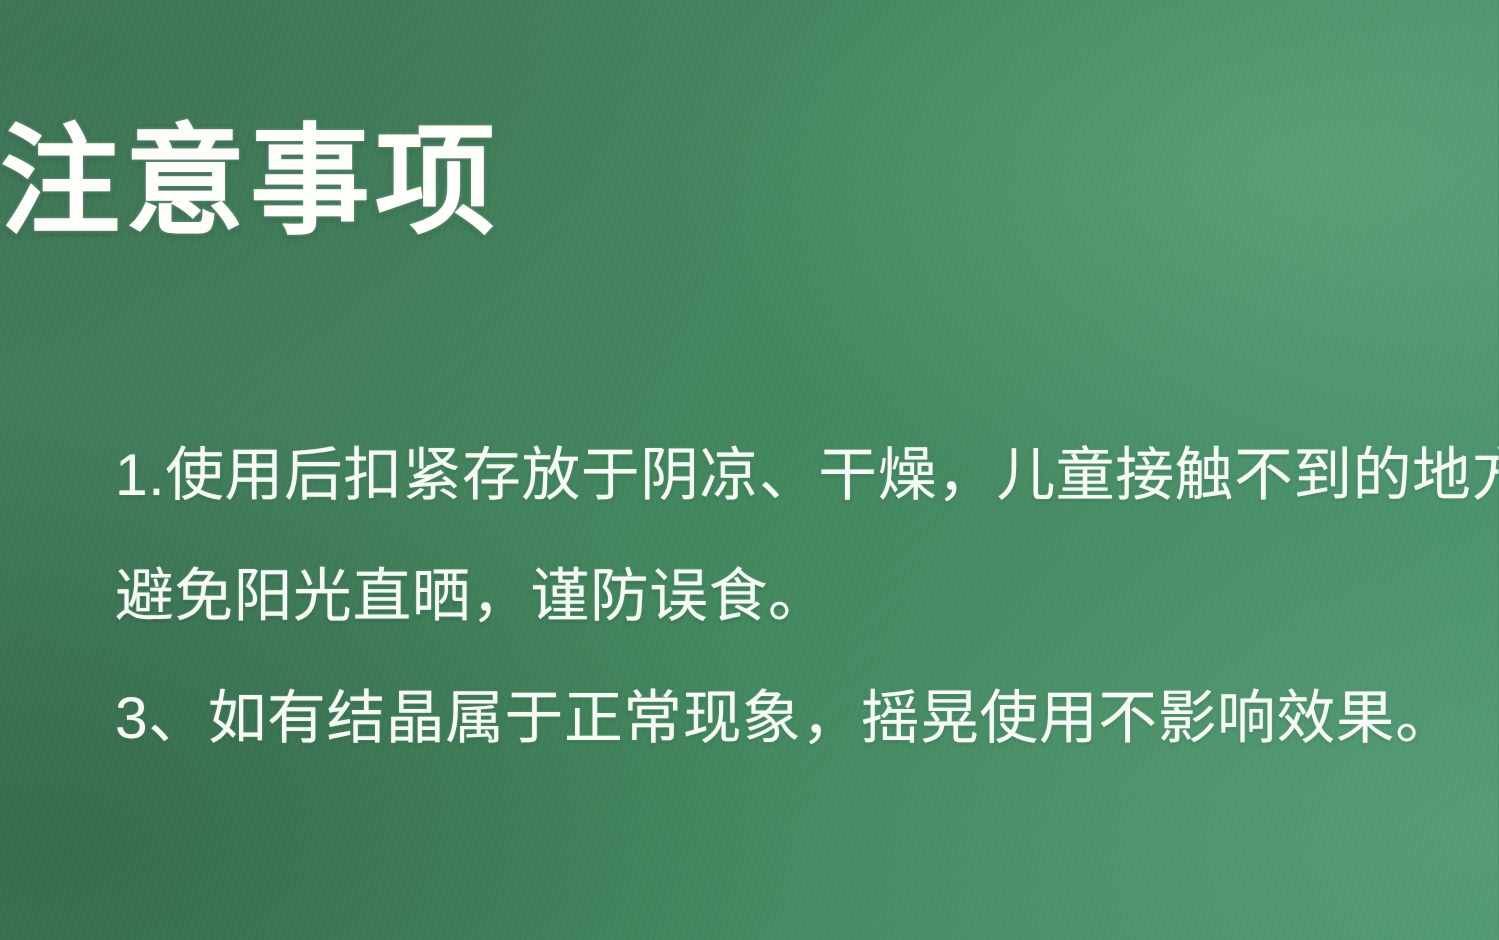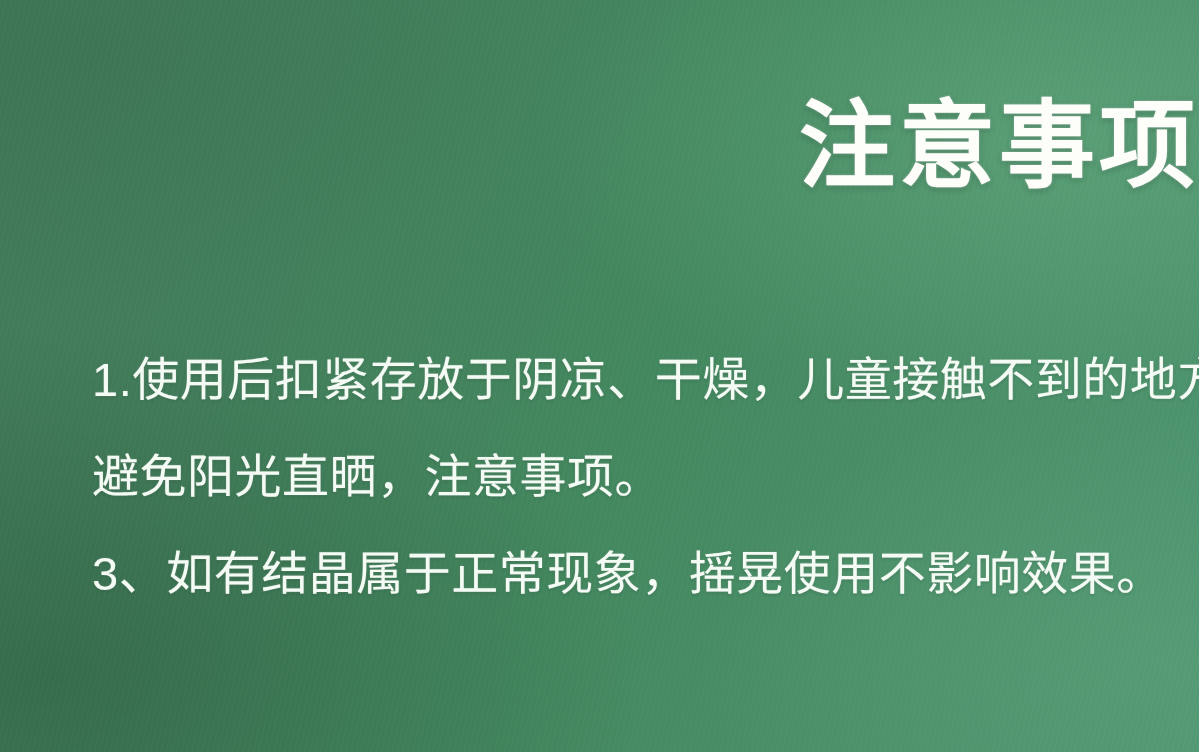--- a/index.html
+++ b/index.html
@@ -36,21 +36,21 @@
         rgba(0,0,0,0.016) 2px,
         rgba(0,0,0,0.016) 5px);
     opacity: .55;
   }
 
   .title {
     position: absolute;
     left: 0;
     right: 0;
     top: 96px;
-    text-align: right;
+    text-align: left;
     color: #fdfdfa;
     font-size: 96px;
     line-height: 1.05;
     font-weight: 700;
     letter-spacing: 4px;
     text-shadow:
       0 0 3px rgba(255,255,255,0.35),
       0 2px 6px rgba(20,50,32,0.30);
     white-space: nowrap;
     z-index: 2;
@@ -78,17 +78,17 @@
 </style>
 </head>
 <body>
 
 <div id="poster">
 
   <div class="title">注意事项</div>
 
   <div class="body-block">
     <div class="body-line">1.使用后扣紧存放于阴凉、干燥，儿童接触不到的地方，</div>
-    <div class="body-line">避免阳光直晒，注意事项。</div>
+    <div class="body-line">避免阳光直晒，谨防误食。</div>
     <div class="body-line">3、如有结晶属于正常现象，摇晃使用不影响效果。</div>
   </div>
 
 </div>
 
 </body></html>

